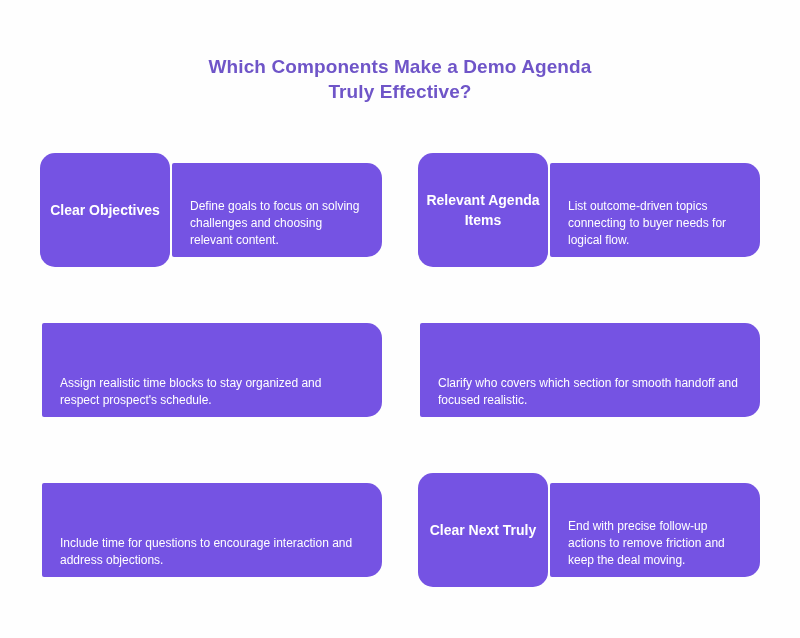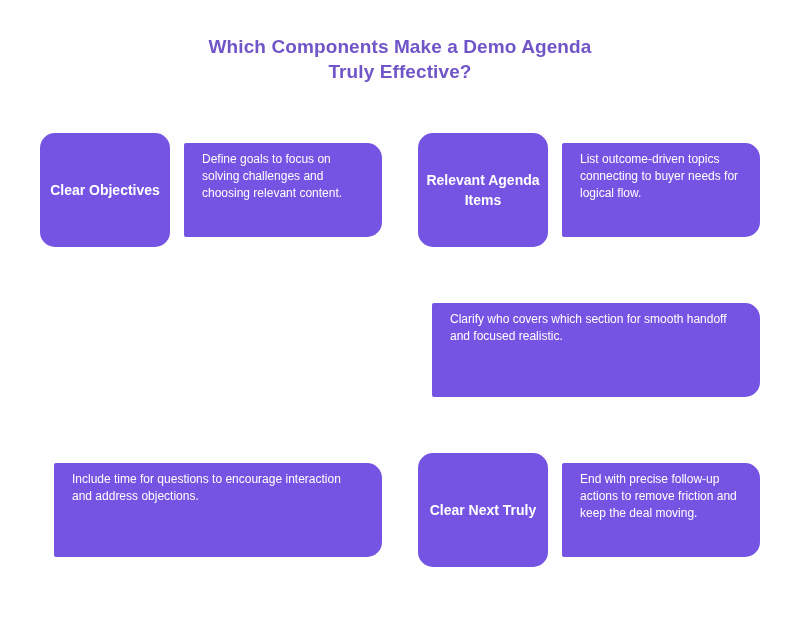--- a/index.html
+++ b/index.html
@@ -17,20 +17,21 @@
   .infographic {
     position: relative;
     width: 800px;
     height: 638px;
     box-sizing: border-box;
   }
 
   .title-block {
     padding-top: 34px;
     text-align: center;
+    margin-top: 20px;
   }
 
   .title {
     margin: 0;
     color: #6f55c8;
     font-size: 19px;
     font-weight: bold;
     line-height: 25px;
     letter-spacing: 0.1px;
   }
@@ -74,30 +75,30 @@
     font-size: 14px;
     font-weight: bold;
     line-height: 20px;
     text-align: center;
   }
 
   .card-body {
     position: relative;
     z-index: 1;
     flex: 1 1 auto;
-    margin-left: 14px;
+    margin-left: 2px;
     margin-top: 10px;
     height: 94px;
     background: #7553e3;
     border-top-right-radius: 15px;
     border-bottom-right-radius: 15px;
     border-top-left-radius: 2px;
     border-bottom-left-radius: 2px;
     display: flex;
-    align-items: flex-start;
+    align-items: flex-end;
     box-sizing: border-box;
     padding: 8px 20px 8px 18px;
   }
 
   .card-body-text {
     color: #ffffff;
     font-size: 12px;
     font-weight: normal;
     line-height: 17px;
     text-align: left;
@@ -129,20 +130,23 @@
     <div class="card">
       <div class="card-label">
         <span class="card-label-text">Relevant Agenda Items</span>
       </div>
       <div class="card-body">
         <span class="card-body-text">List outcome-driven topics connecting to buyer needs for logical flow.</span>
       </div>
     </div>
 
     <div class="card">
+      <div class="card-body">
+        <span class="card-body-text">Assign realistic time blocks to stay organized and respect prospect's schedule.</span>
+      </div>
     </div>
 
     <div class="card">
       <div class="card-body">
         <span class="card-body-text">Clarify who covers which section for smooth handoff and focused realistic.</span>
       </div>
     </div>
 
     <div class="card">
       <div class="card-body">

